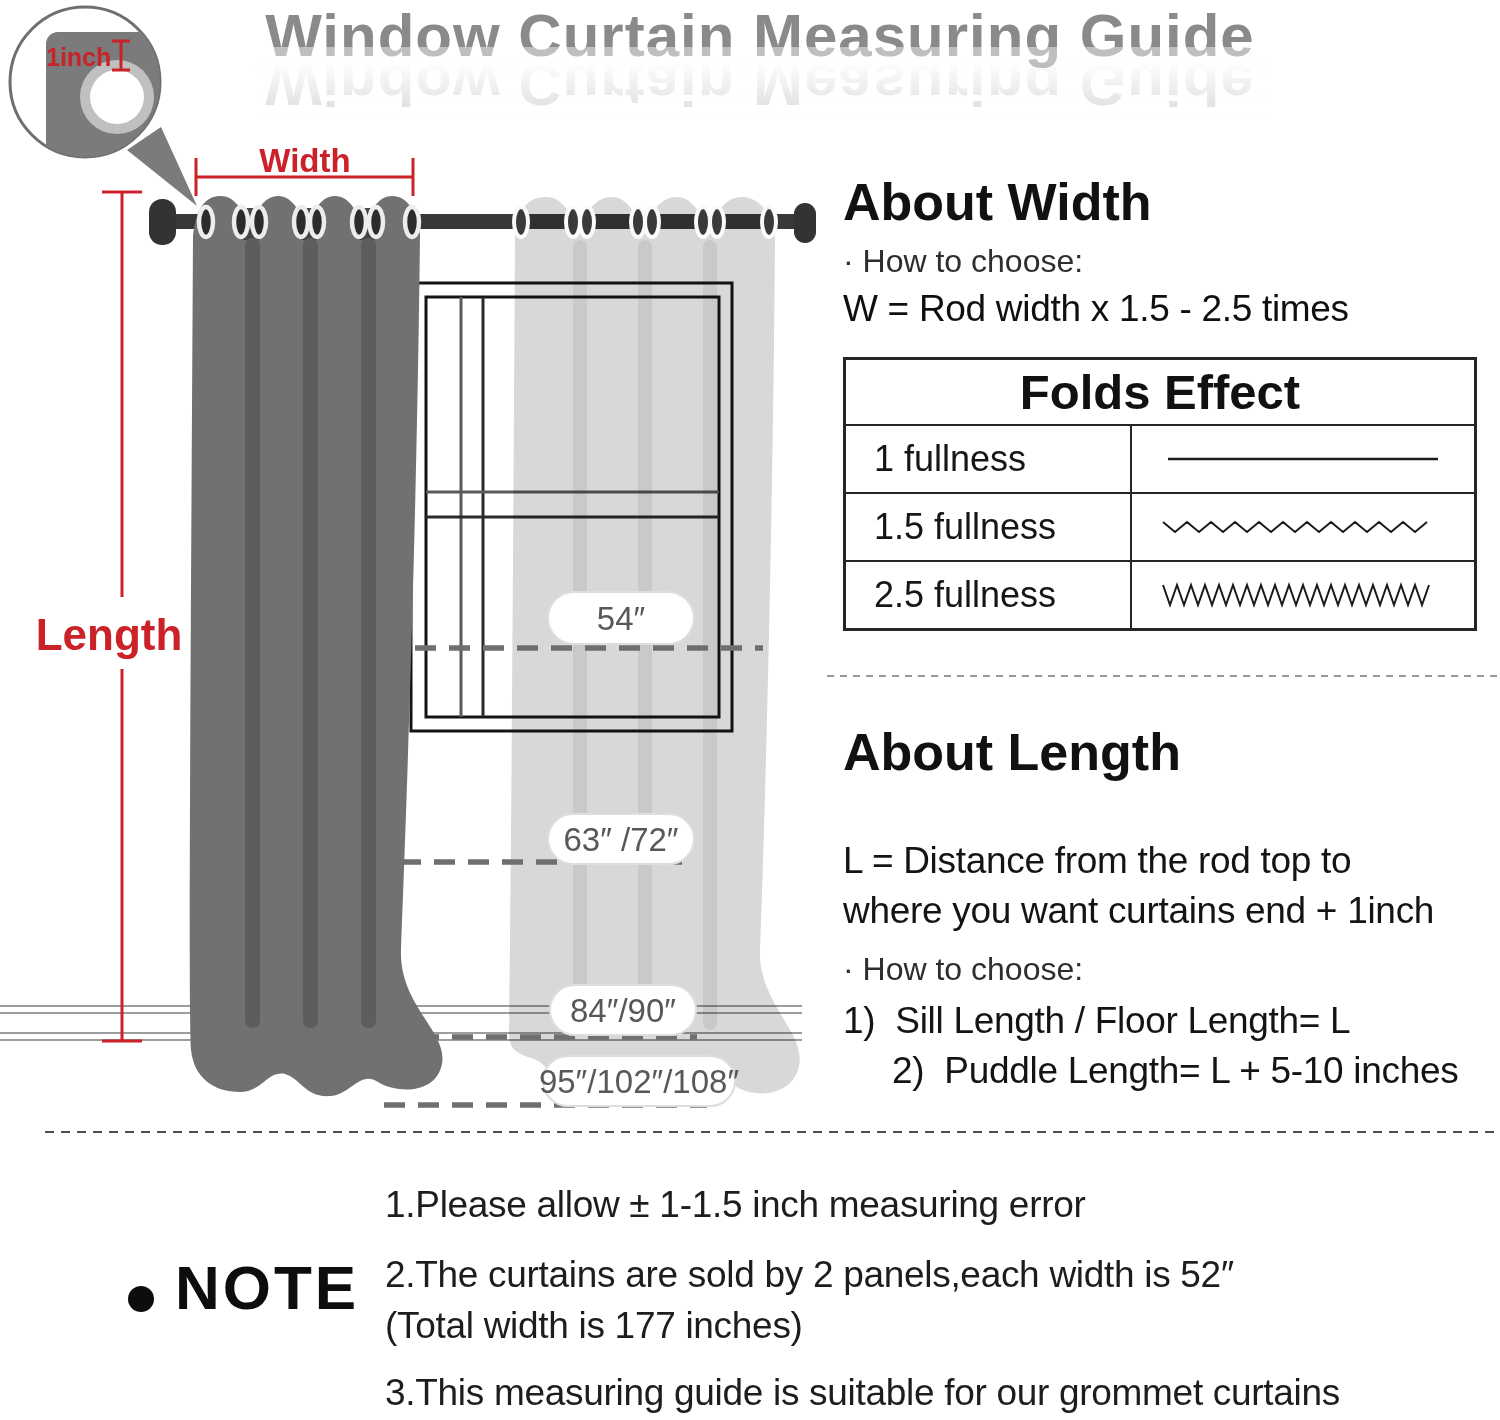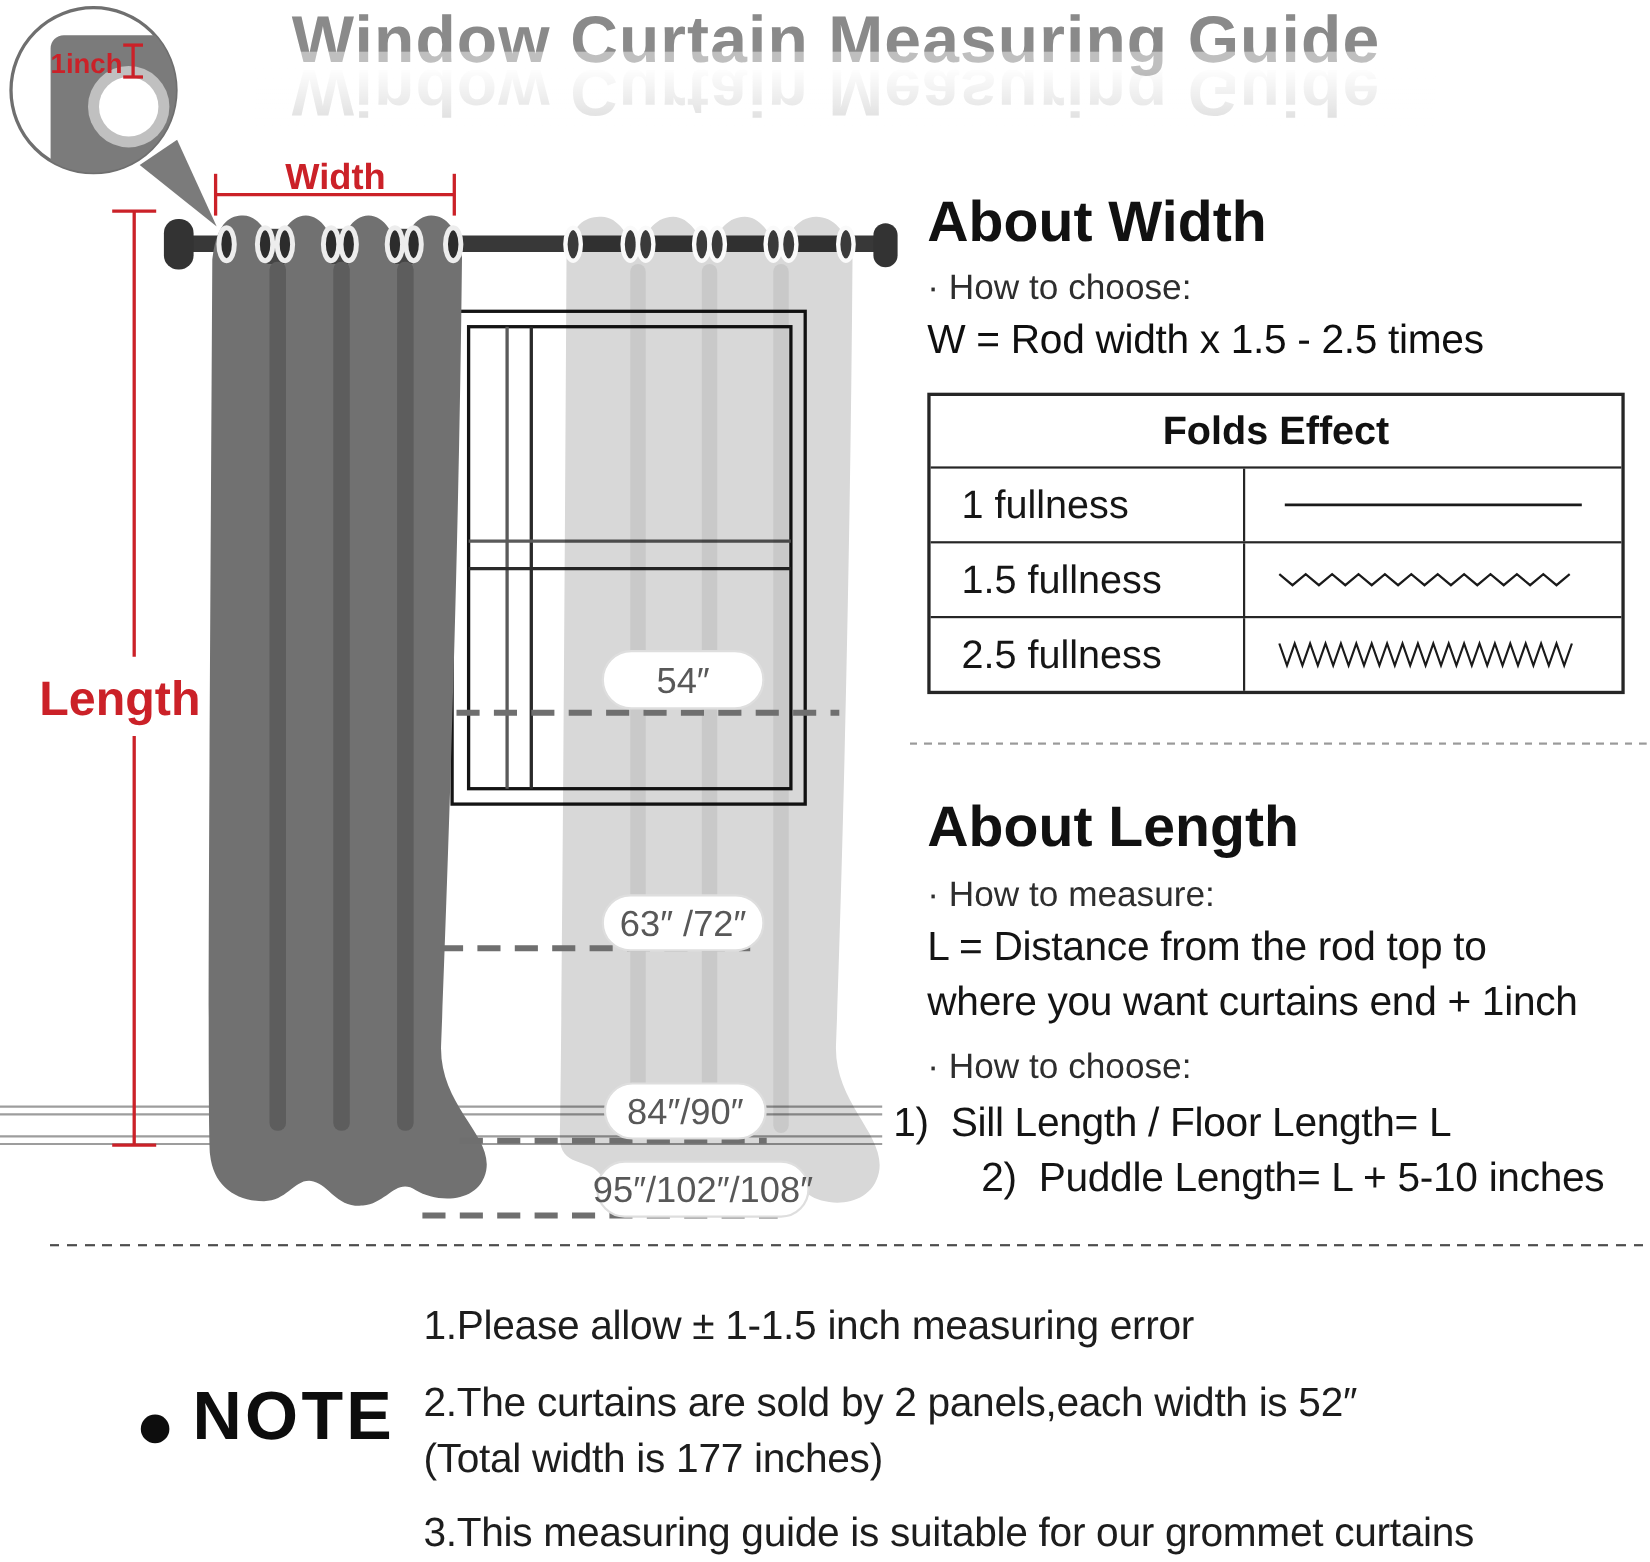--- a/index.html
+++ b/index.html
@@ -17,21 +17,21 @@
 
   
   .h2{font-size:52px;font-weight:600;color:#111;}
   .bullet-line{font-size:32px;color:#2e2e2e;}
   .formula{font-size:37px;font-weight:500;color:#0f0f0f;letter-spacing:-.3px;white-space:pre;}
   .body-line{font-size:37px;font-weight:500;color:#141414;letter-spacing:-.3px;white-space:pre;text-align:center;}
 
   
   .folds-table{position:absolute;left:843px;top:357px;width:628px;border:3px solid #262626;background:#fff;}
   .ft-header{height:64px;border-bottom:2px solid #262626;display:flex;align-items:center;justify-content:center;
-             font-size:36px;font-weight:600;color:#111;}
+             font-size:49px;font-weight:600;color:#111;}
   .ft-row{display:grid;grid-template-columns:284px 1fr;height:66px;border-bottom:2px solid #262626;}
   .ft-row:last-child{border-bottom:none;}
   .ft-label{display:flex;align-items:center;padding-left:28px;font-size:36px;color:#161616;}
   .ft-wave{border-left:2px solid #262626;display:flex;align-items:center;justify-content:center;}
 
   .dash-div-small{position:absolute;left:827px;top:675px;width:670px;height:2px;
       background:repeating-linear-gradient(90deg,#9a9a9a 0 7px,transparent 7px 13px);}
   .dash-div-long{position:absolute;left:45px;top:1131px;width:1452px;height:2px;
       background:repeating-linear-gradient(90deg,#4d4d4d 0 9px,transparent 9px 16px);}
 
@@ -233,25 +233,24 @@
         <svg width="300" height="40">
           <polyline fill="none" stroke="#1a1a1a" stroke-width="2" points="10,10 17,30 24,10 31,30 38,10 45,30 52,10 59,30 66,10 73,30 80,10 87,30 94,10 101,30 108,10 115,30 122,10 129,30 136,10 143,30 150,10 157,30 164,10 171,30 178,10 185,30 192,10 199,30 206,10 213,30 220,10 227,30 234,10 241,30 248,10 255,30 262,10 269,30 276,10"></polyline>
         </svg>
       </div>
     </div>
   </div>
 
   <div class="dash-div-small"></div>
 
   <div class="abs h2" style="left:843px;top:722px;">About Length</div>
-  <div class="abs bullet-line" style="left:843px;top:795px;">· How to measure:</div>
   <div class="abs body-line" style="left:843px;top:840px;">L = Distance from the rod top to</div>
   <div class="abs body-line" style="left:843px;top:890px;">where you want curtains end + 1inch</div>
   <div class="abs bullet-line" style="left:843px;top:951px;">· How to choose:</div>
-  <div class="abs body-line" style="left:812px;top:1000px;">1)  Sill Length / Floor Length= L</div>
+  <div class="abs body-line" style="left:843px;top:1000px;">1)  Sill Length / Floor Length= L</div>
   <div class="abs body-line" style="left:892px;top:1050px;">2)  Puddle Length= L + 5-10 inches</div>
 
   <div class="dash-div-long"></div>
 
   <div class="note-dot"></div>
   <div class="note-heading">NOTE</div>
   <div class="note-item" style="top:1184px;">1.Please allow ± 1-1.5 inch measuring error</div>
   <div class="note-item" style="top:1254px;">2.The curtains are sold by 2 panels,each width is 52″</div>
   <div class="note-item" style="top:1305px;">(Total width is 177 inches)</div>
   <div class="note-item" style="top:1372px;">3.This measuring guide is suitable for our grommet curtains</div>

